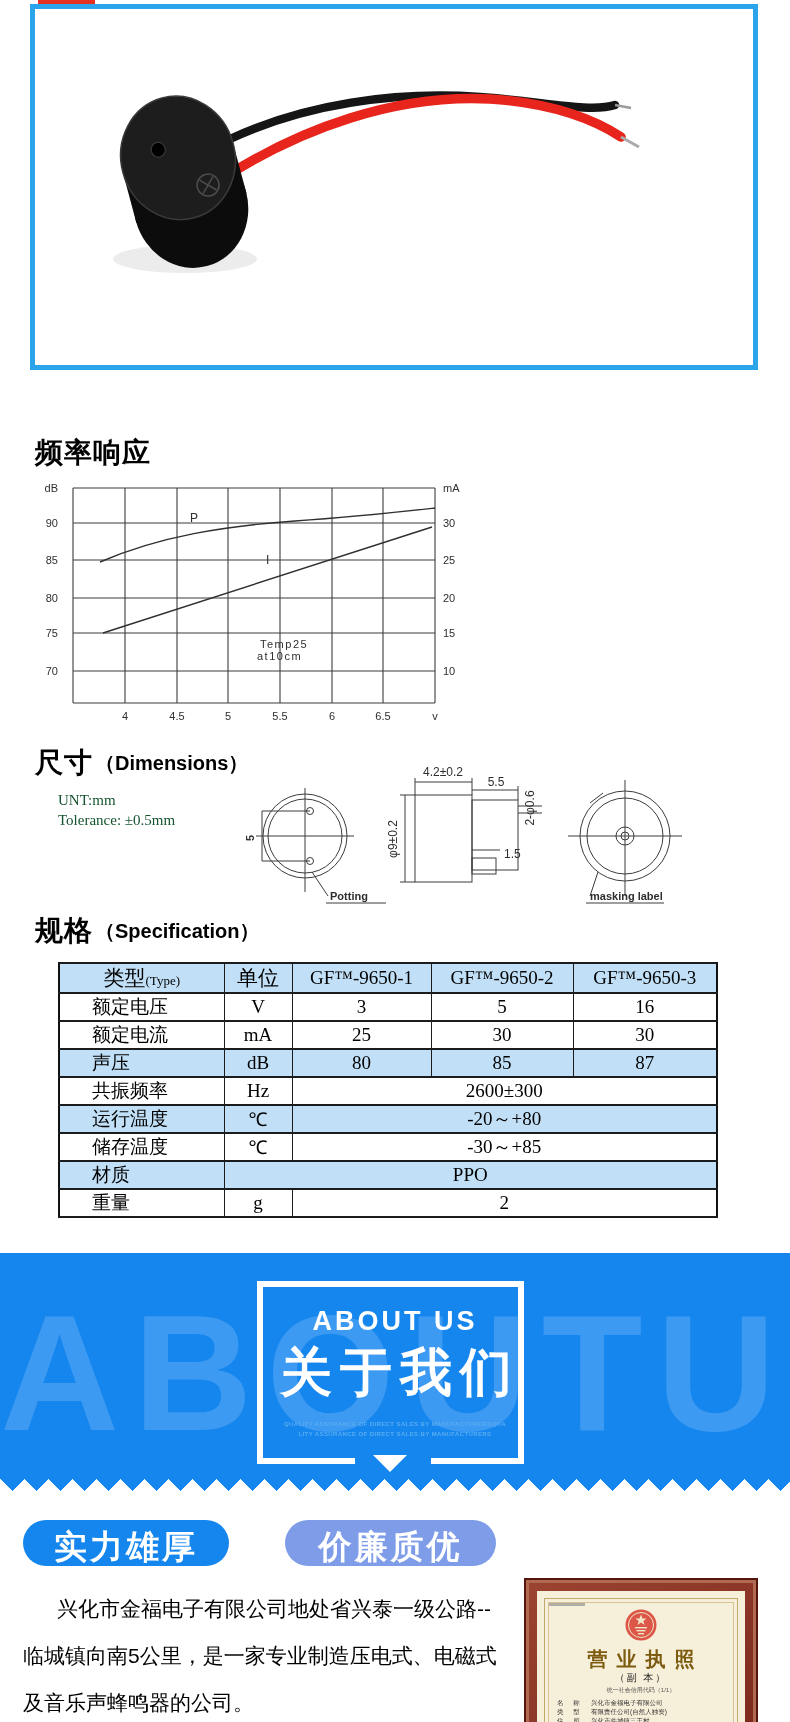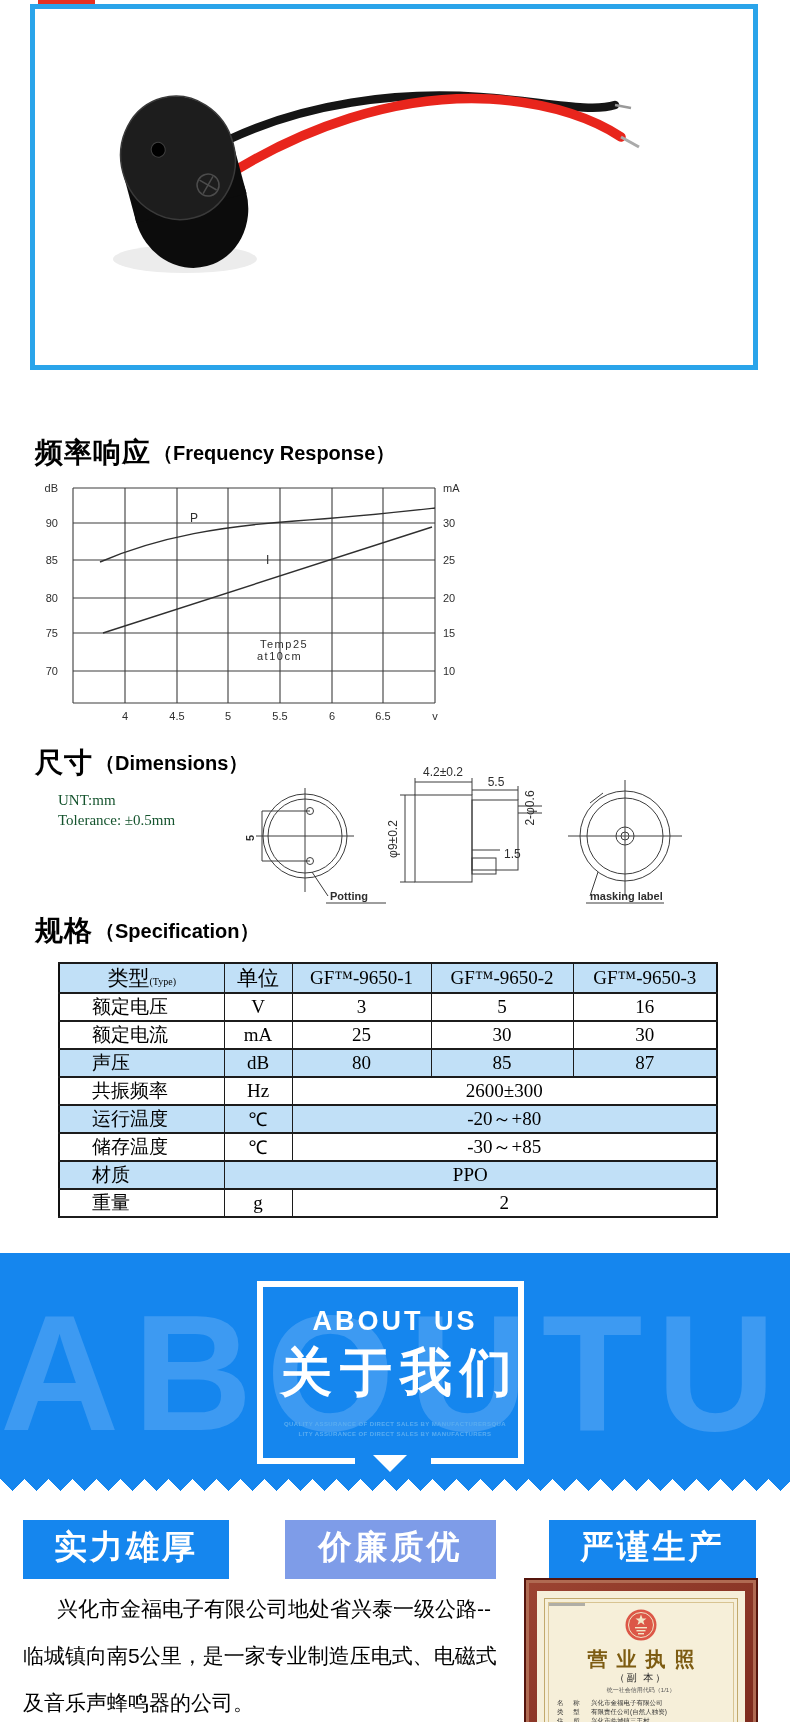--- a/index.html
+++ b/index.html
@@ -39,21 +39,21 @@
 
   
   .spec{position:absolute;left:58px;top:962px;width:658px;border-collapse:collapse;
         table-layout:fixed;font-family:"Liberation Serif",serif;color:#000;}
   .spec td{border:1px solid #1c1c1c;border-top-width:2px;border-bottom-width:2px;
            height:21px;text-align:center;font-size:19px;padding:0;}
   .spec{border:2px solid #111;}
   .spec tr.blue td{background:#c1e0f7;}
   .spec td.name{text-align:left;padding-left:32px;}
   .spec td.hname{text-align:center;padding-left:0;font-size:21px;}
-  .spec .sub{font-size:10px;}
+  .spec .sub{font-size:13px;}
 
   
   .banner{position:absolute;left:0;top:1253px;width:790px;height:225px;background:#1586ee;overflow:hidden;}
   .watermark{position:absolute;left:0;right:0;top:38px;text-align:center;white-space:nowrap;
              font-size:165px;font-weight:700;letter-spacing:14px;color:#3d9af2;line-height:1;}
   .frame{position:absolute;left:257px;top:28px;width:267px;height:183px;border:6px solid #fff;
          box-sizing:border-box;}
   .about-label{position:absolute;left:0;right:0;top:53px;text-align:center;font-size:27px;
                font-weight:700;letter-spacing:3px;color:#ffffff;}
   .about-title{position:absolute;left:10px;right:0;top:85px;text-align:center;font-size:52px;
@@ -64,22 +64,22 @@
              color:#59acf0;letter-spacing:.4px;}
   .ts1{top:168px;} .ts2{top:178px;}
   .tri-gap{position:absolute;left:355px;top:202px;width:76px;height:10px;background:#1586ee;}
   .tri{position:absolute;left:373px;top:202px;width:0;height:0;
        border-left:17px solid transparent;border-right:17px solid transparent;
        border-top:17px solid #ffffff;}
   .zigzag{position:absolute;left:0;top:1478px;width:790px;height:13px;
           background:conic-gradient(from -45deg at 50% 100%, #1586ee 90deg, transparent 0) 0 0 / 24px 13px repeat-x;}
 
   
-  .feat{position:absolute;top:1520px;height:59px;line-height:53px;text-align:center;
-        color:#fff;font-size:33px;font-weight:700;letter-spacing:3px;}
+  .feat{position:absolute;top:1520px;height:46px;line-height:53px;text-align:center;
+        color:#fff;font-size:33px;font-weight:700;letter-spacing:3px;border-radius:23px;}
   .f1{left:23px;width:206px;background:#1586ee;}
   .f2{left:285px;width:211px;background:#7e9ce8;}
   .f3{left:549px;width:207px;background:#1586ee;}
 
   
   .intro{position:absolute;left:23px;top:1585px;width:478px;font-size:21px;color:#000;
          line-height:47px;font-weight:500;}
   .intro .l1{text-indent:34px;}
 
   
@@ -121,21 +121,20 @@
         <ellipse cx="150" cy="148" rx="57" ry="62" fill="#1d1d1d" stroke="#3a3a3a" stroke-width="1.5"></ellipse>
         <ellipse cx="133" cy="135" rx="7" ry="7.5" fill="#000" stroke="#404040"></ellipse>
         <circle cx="172" cy="182" r="11" fill="none" stroke="#4c4c4c" stroke-width="1.5"></circle>
         <path d="M165,175 L179,189 M179,175 L165,189" stroke="#4c4c4c" stroke-width="1.5" fill="none"></path>
       </g>
     </svg>
   </div>
 
   <div class="sec-head h-freq">
     <span class="zh">频率响应</span>
-    <span class="en">（Frequency Response）</span>
   </div>
 
   <svg class="chart" width="470" height="252" viewBox="0 0 470 252">
     <g>
       <line x1="73" y1="8" x2="73" y2="223"></line>
         <line x1="125" y1="8" x2="125" y2="223"></line>
       <line x1="177" y1="8" x2="177" y2="223"></line>
         <line x1="228" y1="8" x2="228" y2="223"></line>
       <line x1="280" y1="8" x2="280" y2="223"></line>
         <line x1="332" y1="8" x2="332" y2="223"></line>
@@ -313,21 +312,20 @@
     <div class="about-title">关于我们</div>
     <div class="tag-small ts1">QUALITY ASSURANCE OF DIRECT SALES BY MANUFACTURERSQUA</div>
     <div class="tag-small ts2">LITY ASSURANCE OF DIRECT SALES BY MANUFACTURERS</div>
     <div class="tri-gap"></div>
     <div class="tri"></div>
   </div>
   <div class="zigzag"></div>
 
   <div class="feat f1">实力雄厚</div>
   <div class="feat f2">价廉质优</div>
-  <div class="feat f3">严谨生产</div>
 
   <div class="intro">
     <div class="l1">兴化市金福电子有限公司地处省兴泰一级公路--</div>
     <div>临城镇向南5公里，是一家专业制造压电式、电磁式</div>
     <div>及音乐声蜂鸣器的公司。</div>
   </div>
 
   <div class="cert">
     <div class="cert-paper">
       <div class="cert-border"></div>

